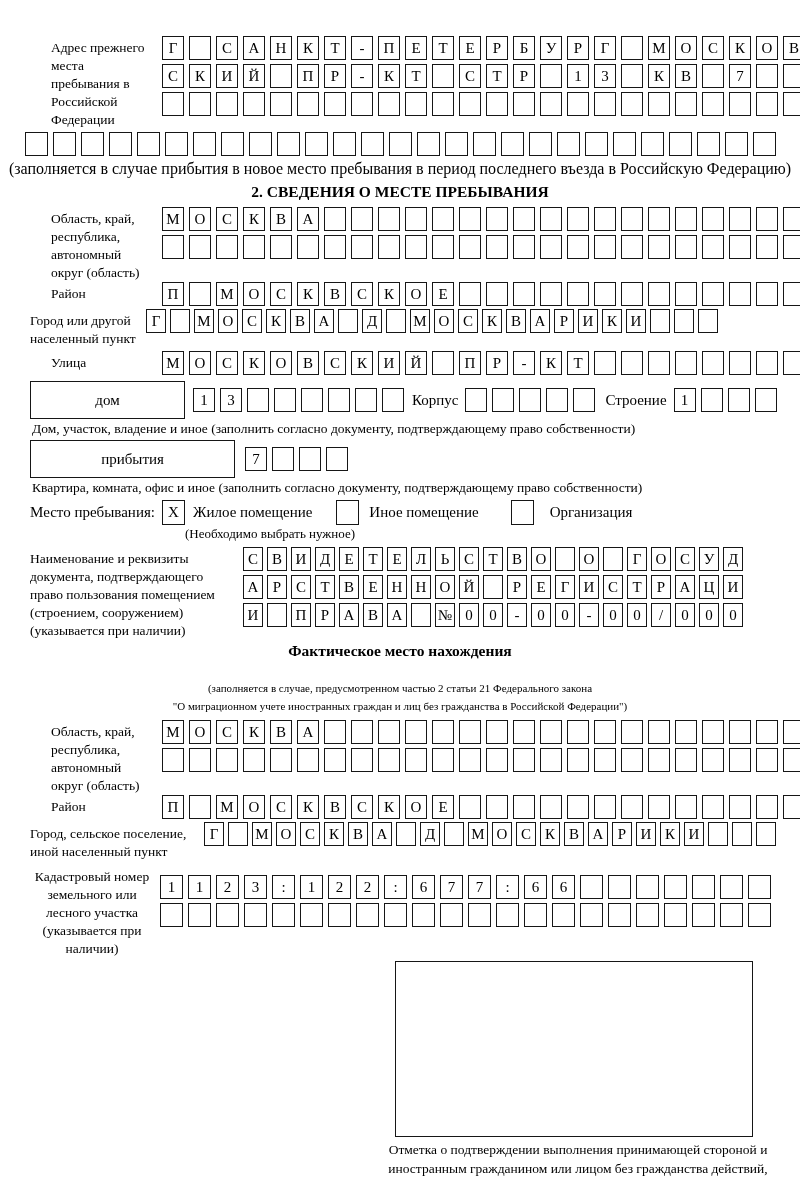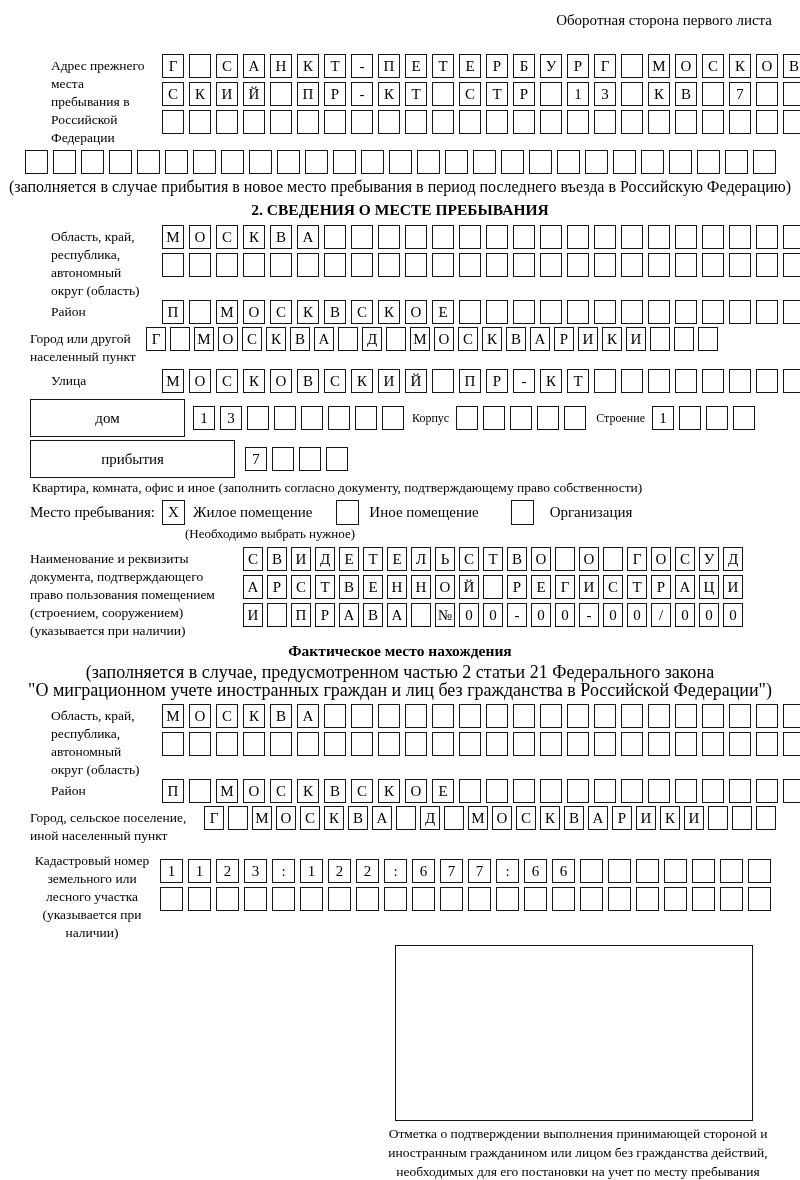--- a/index.html
+++ b/index.html
@@ -38,48 +38,47 @@
   .fullrow .cell{width:23px;}
   .note{font-size:16px;text-align:center;margin-top:4px;}
   .sect-title{font-size:15.5px;font-weight:bold;text-align:center;margin-top:5px;}
   
   .inline-row{display:flex;align-items:center;margin-left:30px;}
   .typebox{
     border:1.5px solid #161616;height:38px;box-sizing:border-box;
     display:flex;align-items:center;justify-content:center;font-size:15px;
   }
   .tb-dom{width:155px;} .tb-kv{width:205px;}
-  .small-label{font-size:12px;line-height:1;padding:0 2px;}
+  .small-label{font-size:15px;line-height:1;padding:0 2px;}
   .caption{font-size:13.5px;margin-left:32px;margin-top:2px;}
   
   .cbrow{display:flex;align-items:center;margin-left:30px;margin-top:4px;font-size:15px;}
   .cb{
     flex:none;width:23px;height:25px;border:1.5px solid #161616;box-sizing:border-box;
     display:flex;align-items:center;justify-content:center;font-size:15px;
   }
   .cb-note{font-size:13px;margin-left:185px;margin-top:1px;}
   .fact-title{font-size:15.5px;font-weight:bold;text-align:center;margin-top:2px;}
-  .fact-note{font-size:18px;text-align:center;line-height:18px;margin-top:3px;}
+  .fact-note{font-size:11px;text-align:center;line-height:18px;margin-top:19px;}
   .stamp-box{
     width:358px;height:176px;border:1.8px solid #161616;box-sizing:border-box;
     margin-left:395px;margin-top:3px;background:#fff;
   }
   .stamp-caption{
     width:432px;margin-left:362px;margin-top:3px;
     font-size:13.5px;line-height:19px;text-align:center;
   }
   .mt2{margin-top:2px;} .mt3{margin-top:3px;} .mt4{margin-top:4px;text-align:center;} .mt5{margin-top:5px;} .mt6{margin-top:6px;} .mt24{margin-top:24px;}
   .grid-offset{margin-top:10px;}
 </style>
 </head>
 <body>
 
 <div class="page">
 
-  <div class="hdr">Оборотная сторона первого листа</div>
 
   <div class="fieldblock mt24">
     <div class="flabel w105">Адрес прежнего места пребывания в Российской Федерации</div>
     <div class="rows">
       <div class="cellrow">
           <span class="cell">Г</span>
           <span class="cell"></span>
           <span class="cell">С</span>
           <span class="cell">А</span>
           <span class="cell">Н</span>
@@ -364,20 +363,21 @@
     <div style="width:8px"></div>
     <div class="small-label">Строение</div>
     <div style="width:5px"></div>
     <div class="cellrow">
         <span class="cell">1</span>
         <span class="cell"></span>
         <span class="cell"></span>
         <span class="cell"></span>
       </div>
   </div>
+  <div class="caption">Дом, участок, владение и иное (заполнить согласно документу, подтверждающему право собственности)</div>
 
   <div class="inline-row mt3">
     <div class="typebox tb-kv">прибытия</div>
     <div style="width:10px"></div>
     <div class="cellrow">
         <span class="cell">7</span>
         <span class="cell"></span>
         <span class="cell"></span>
         <span class="cell"></span>
       </div>

